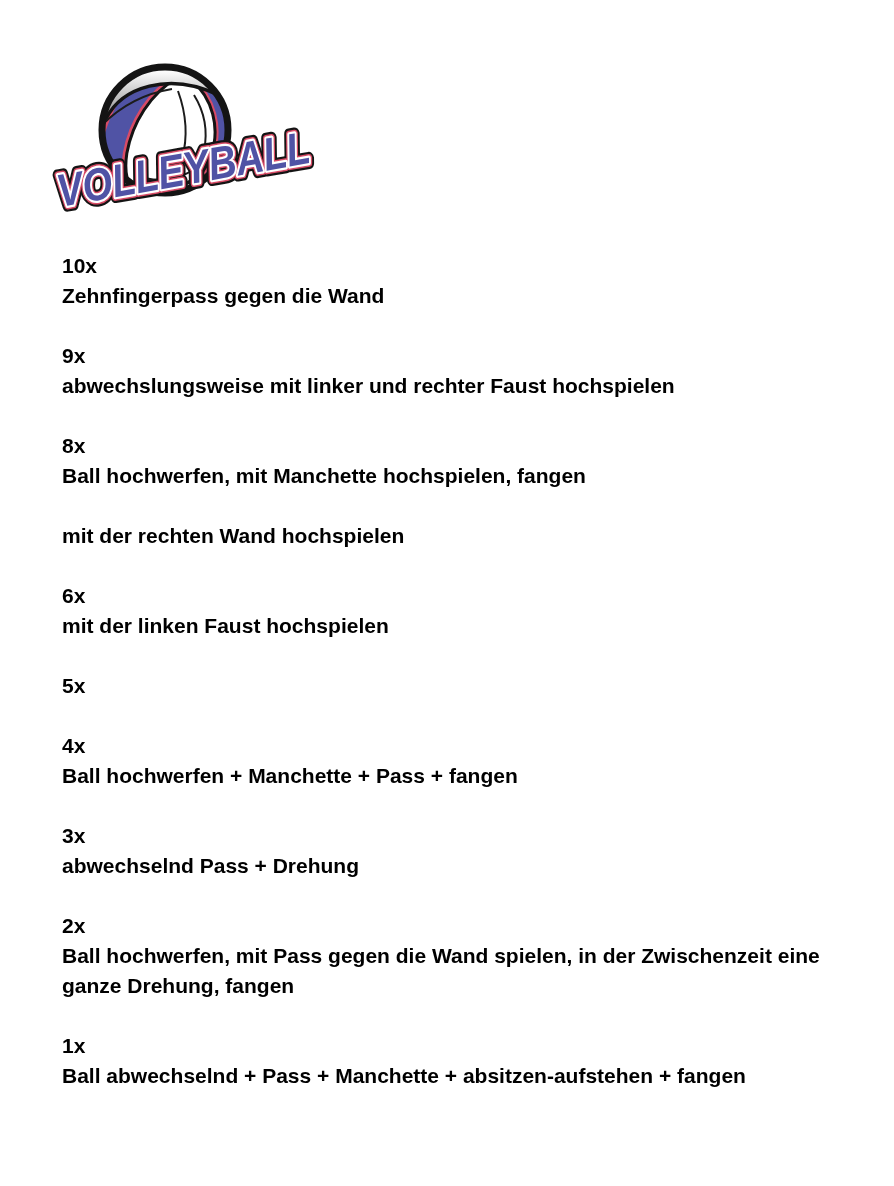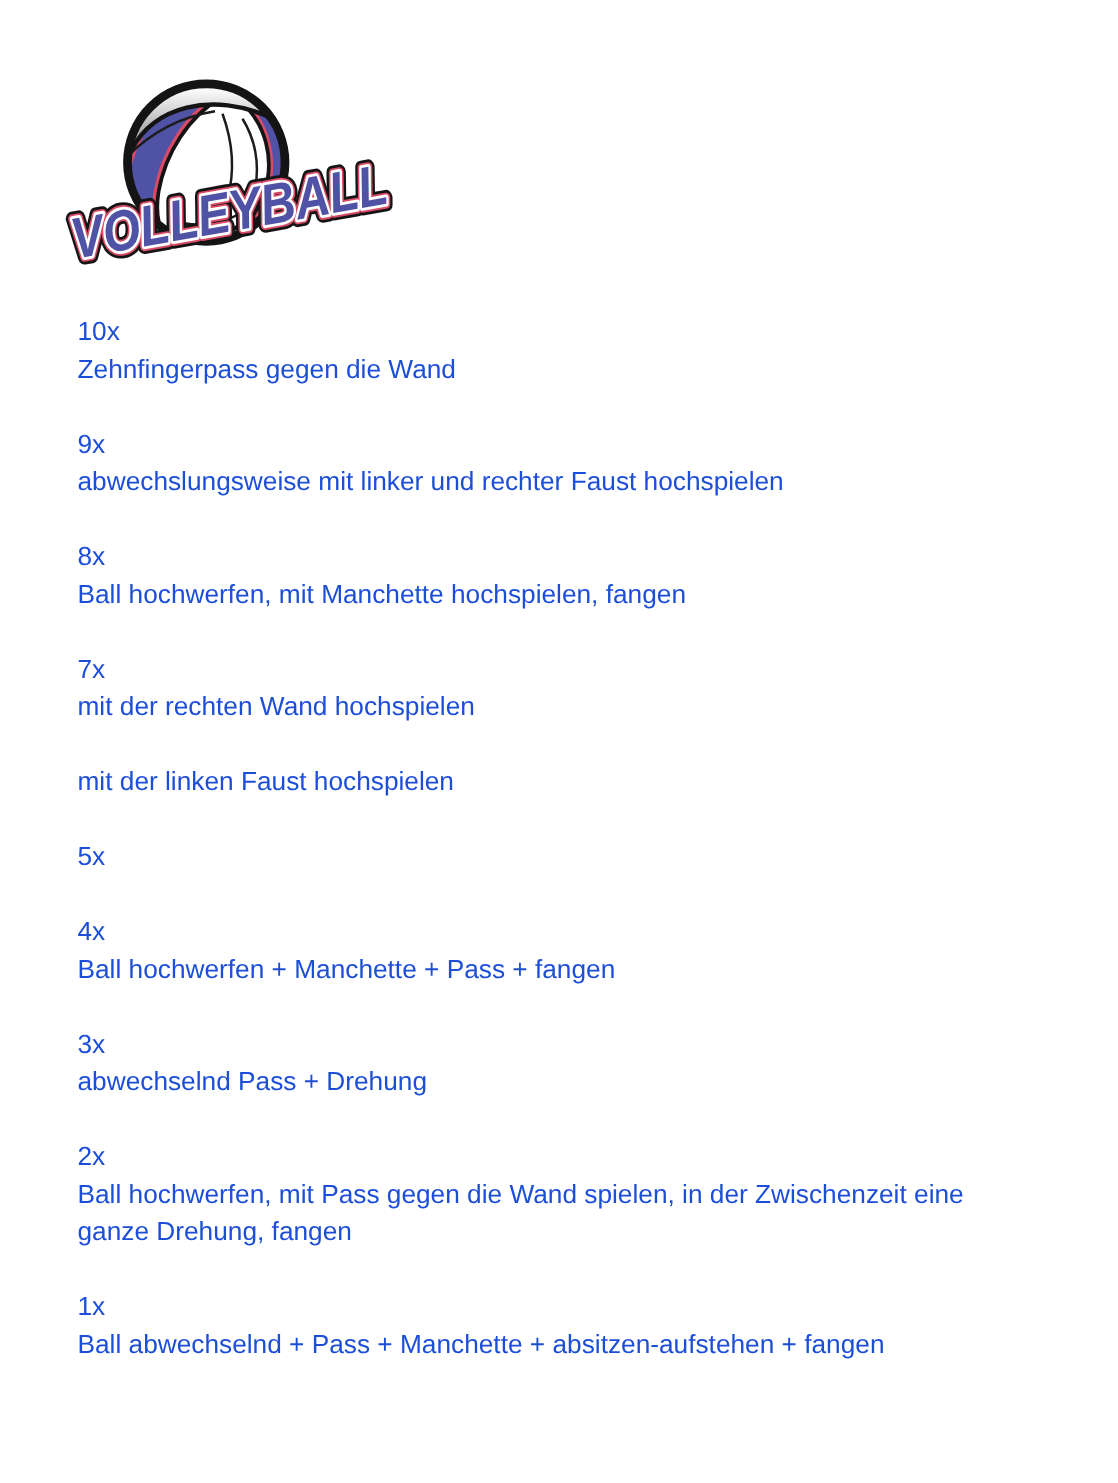--- a/index.html
+++ b/index.html
@@ -22,21 +22,22 @@
     width: 270px;
     height: 168px;
   }
   .entries {
     position: absolute;
     left: 62px;
     top: 251px;
     width: 800px;
     font-size: 21px;
     line-height: 30px;
-    color: #1d4ed8;
+    color: #000000;
+    font-weight: bold;
   }
   .entry { margin-bottom: 30px; }
   .entry .count { }
   .entry .desc { white-space: pre-line; }
 </style>
 </head>
 <body>
 
 <div class="page">
 
@@ -102,25 +103,25 @@
       <div class="count">9x</div>
       <div class="desc">abwechslungsweise mit linker und rechter Faust hochspielen</div>
     </div>
 
     <div class="entry">
       <div class="count">8x</div>
       <div class="desc">Ball hochwerfen, mit Manchette hochspielen, fangen</div>
     </div>
 
     <div class="entry">
-      <div class="count">7x</div>
       <div class="desc">mit der rechten Wand hochspielen</div>
     </div>
 
     <div class="entry">
+      <div class="count">6x</div>
       <div class="desc">mit der linken Faust hochspielen</div>
     </div>
 
     <div class="entry">
       <div class="count">5x</div>
     </div>
 
     <div class="entry">
       <div class="count">4x</div>
       <div class="desc">Ball hochwerfen + Manchette + Pass + fangen</div>

